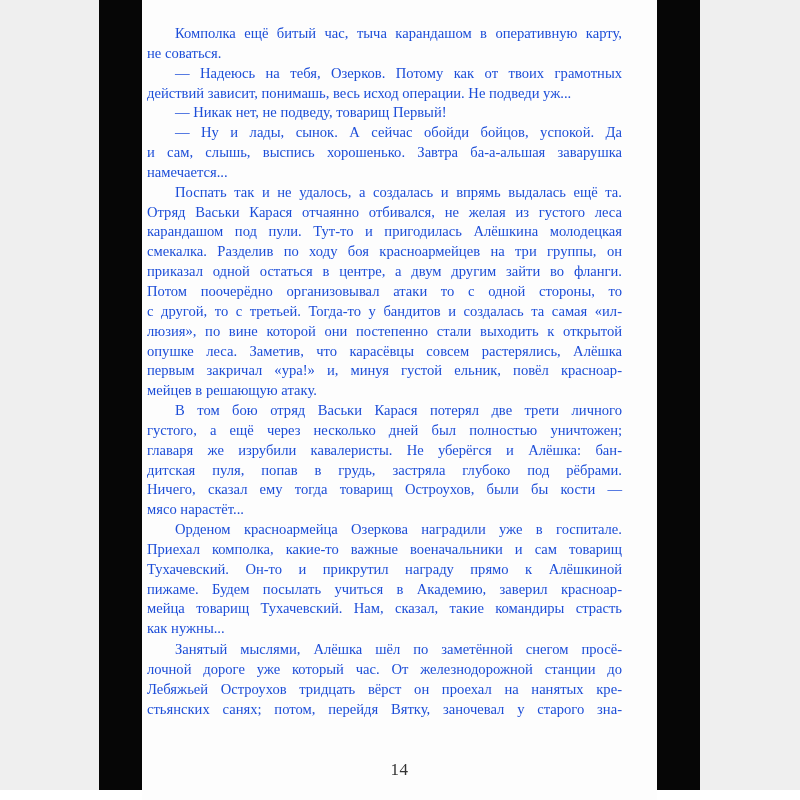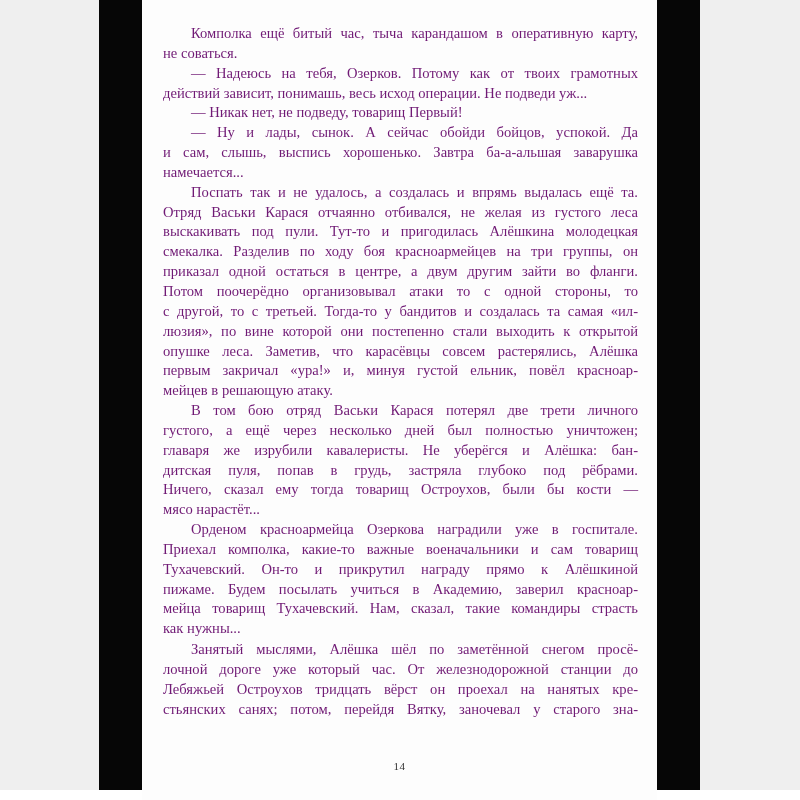--- a/index.html
+++ b/index.html
@@ -38,43 +38,43 @@
   .page {
     position: absolute;
     left: 142px;
     top: 0;
     width: 515px;
     height: 800px;
     background: #fdfdfd;
   }
   .text-block {
     position: absolute;
-    left: 21px;
+    left: 5px;
     top: 24px;
     width: 475px;
-    color: #701a75;
+    color: #1d4ed8;
     font-size: 14.6px;
     line-height: 19.85px;
   }
   .paragraph { margin: 0; }
   .paragraph.gap-before { margin-top: 1px; }
   .line {
     white-space: nowrap;
     text-align: justify;
     text-align-last: justify;
   }
   .line.first { text-indent: 28px; }
   .line.plast { text-align-last: left; }
   .page-number {
     position: absolute;
     top: 760px;
     left: 0;
     width: 100%;
     text-align: center;
-    font-size: 11px;
+    font-size: 17px;
     color: #333333;
     letter-spacing: 0.5px;
   }
 </style>
 </head>
 <body>
 
 <div class="scan-root">
   <div class="margin-strip left"></div>
   <div class="shadow-band left"></div>
@@ -94,21 +94,21 @@
           <div class="line first plast">— Никак нет, не подведу, товарищ Первый!</div>
         </div>
         <div class="paragraph">
           <div class="line first">— Ну и лады, сынок. А сейчас обойди бойцов, успокой. Да</div>
           <div class="line">и сам, слышь, выспись хорошенько. Завтра ба-а-альшая заварушка</div>
           <div class="line plast">намечается...</div>
         </div>
         <div class="paragraph">
           <div class="line first">Поспать так и не удалось, а создалась и впрямь выдалась ещё та.</div>
           <div class="line">Отряд Васьки Карася отчаянно отбивался, не желая из густого леса</div>
-          <div class="line">выскакивать под пули. Тут-то и пригодилась Алёшкина молодецкая</div>
+          <div class="line">карандашом под пули. Тут-то и пригодилась Алёшкина молодецкая</div>
           <div class="line">смекалка. Разделив по ходу боя красноармейцев на три группы, он</div>
           <div class="line">приказал одной остаться в центре, а двум другим зайти во фланги.</div>
           <div class="line">Потом поочерёдно организовывал атаки то с одной стороны, то</div>
           <div class="line">с другой, то с третьей. Тогда-то у бандитов и создалась та самая «ил-</div>
           <div class="line">люзия», по вине которой они постепенно стали выходить к открытой</div>
           <div class="line">опушке леса. Заметив, что карасёвцы совсем растерялись, Алёшка</div>
           <div class="line">первым закричал «ура!» и, минуя густой ельник, повёл красноар-</div>
           <div class="line plast">мейцев в решающую атаку.</div>
         </div>
         <div class="paragraph">

